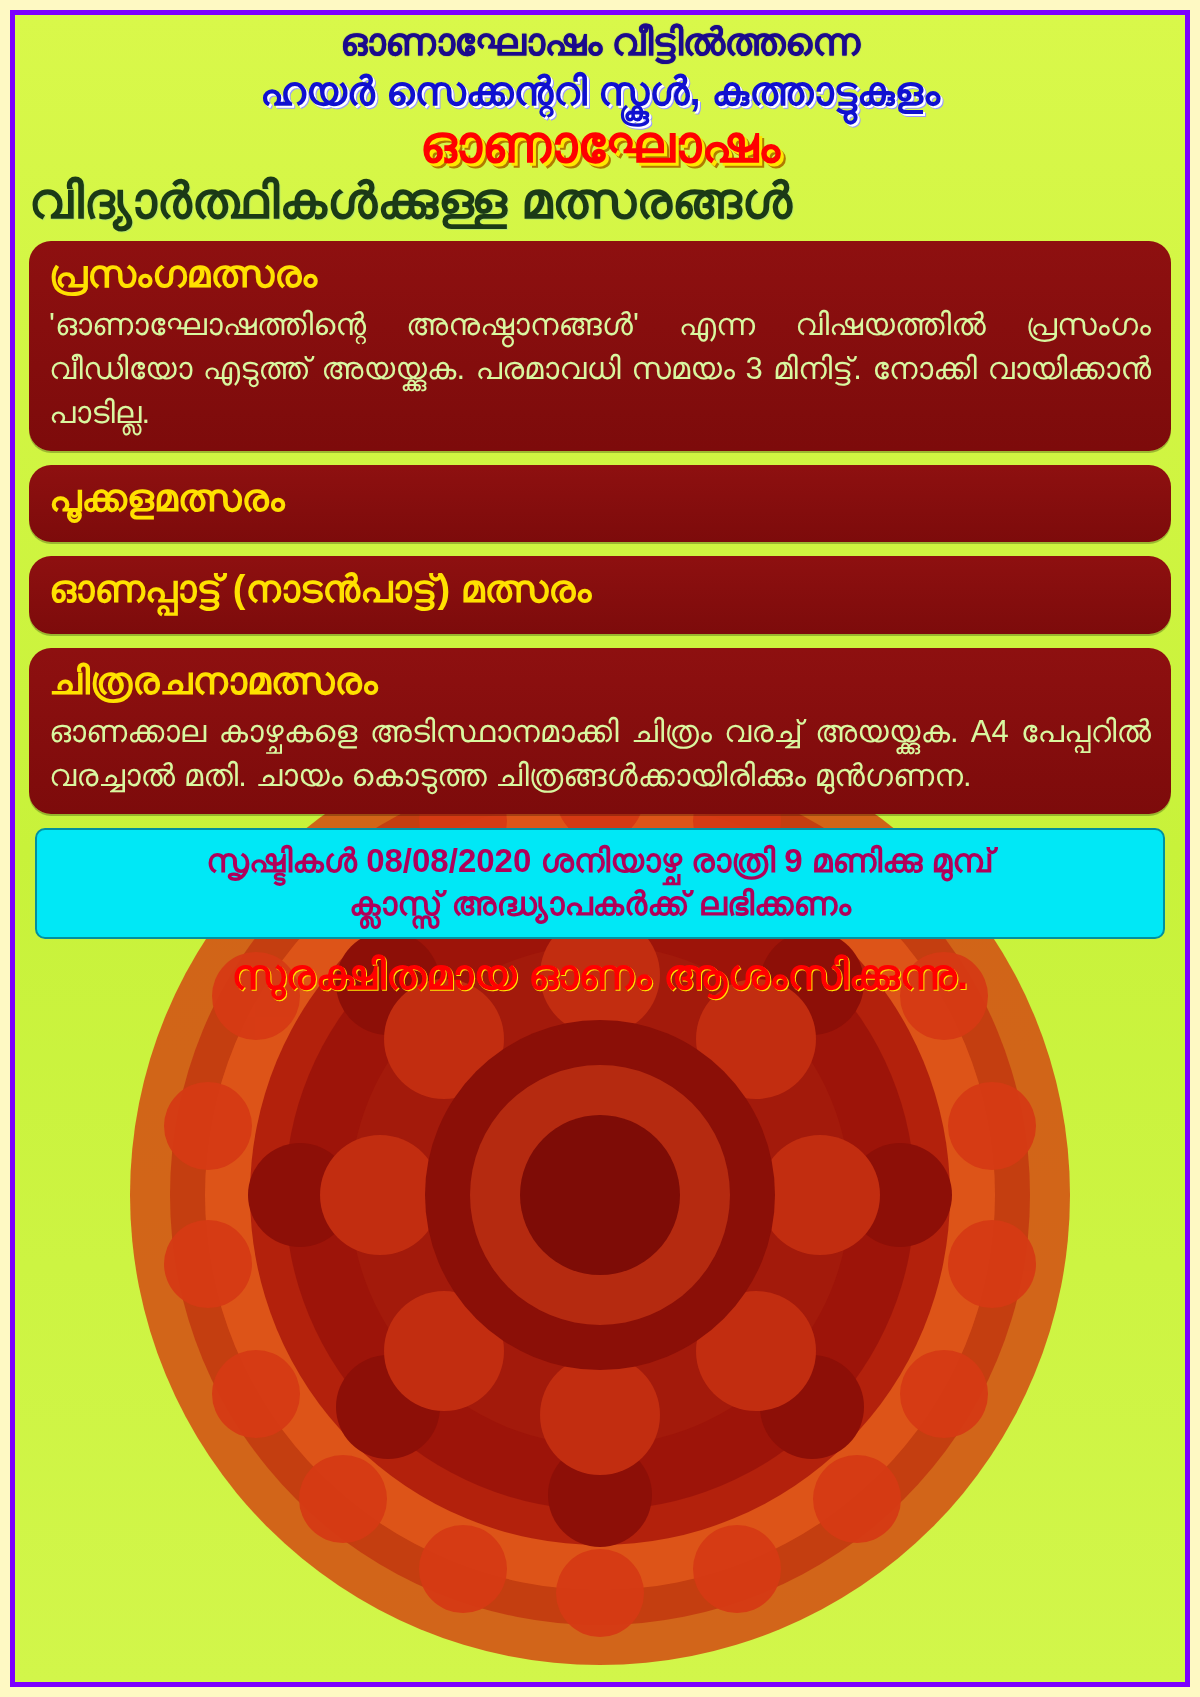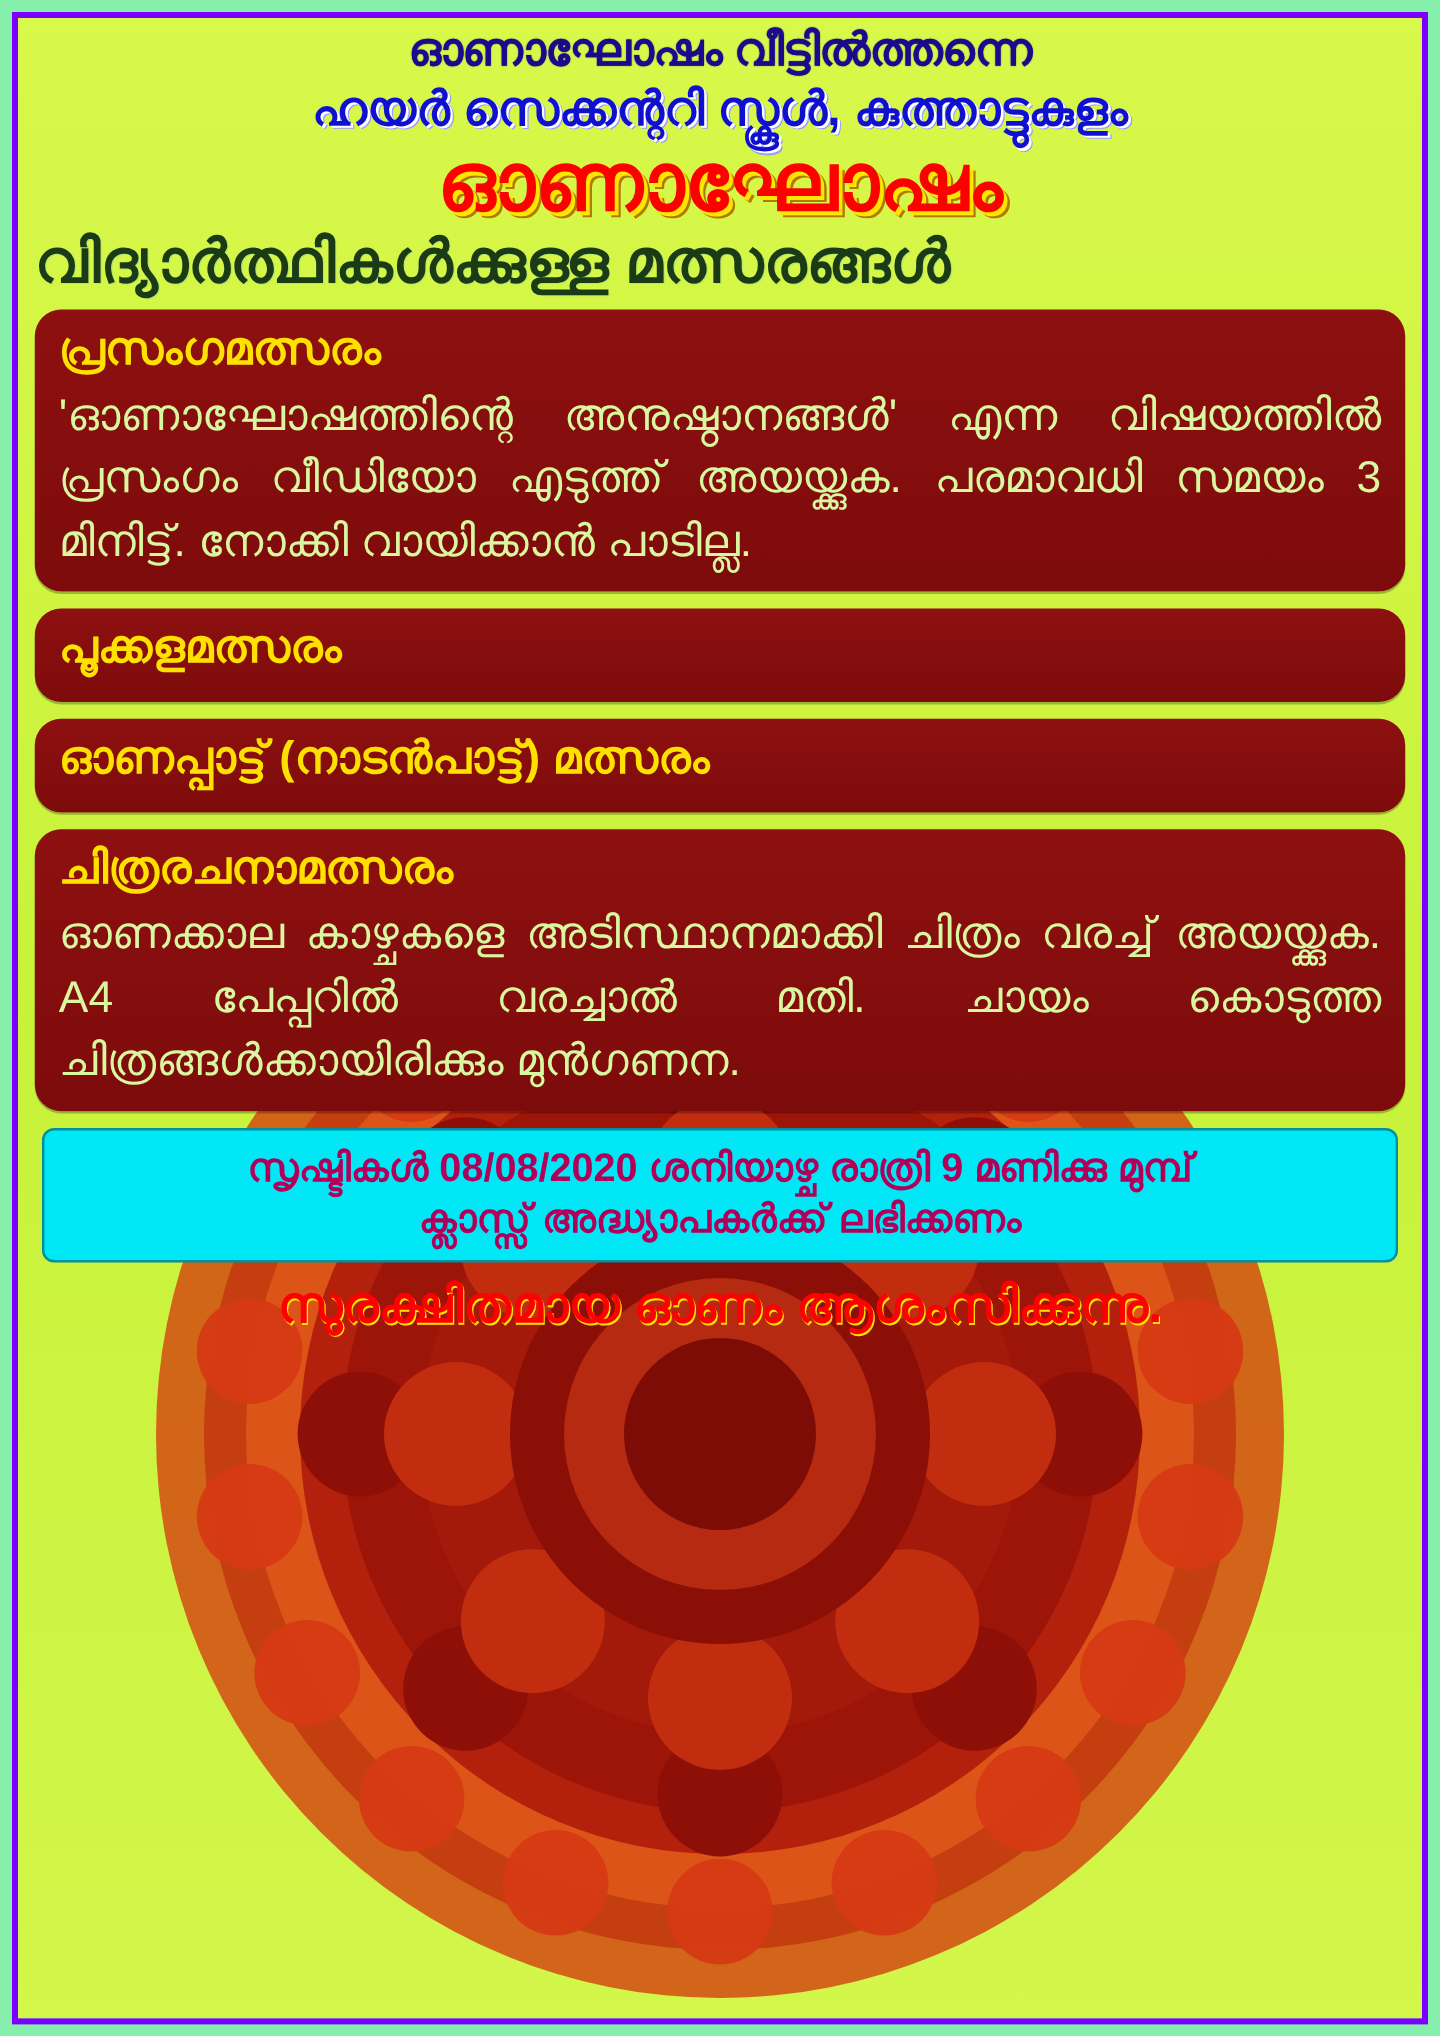--- a/index.html
+++ b/index.html
@@ -8,21 +8,21 @@
     background: #ffffff;
   }
   body {
     font-family: "Liberation Sans", sans-serif;
   }
   .poster {
     position: relative;
     width: 1200px;
     height: 1697px;
     box-sizing: border-box;
-    background: #86efac;
+    background: #fef9c3;
     padding: 10px;
     overflow: hidden;
   }
   .poster-inner {
     position: relative;
     width: 100%;
     height: 100%;
     box-sizing: border-box;
     border: 5px solid #7b00ff;
     background: #cdf53f;
@@ -61,21 +61,21 @@
     font-weight: bold;
     font-size: 40px;
     line-height: 1.12;
     margin-top: 6px;
     text-shadow: 2px 2px 0 #ffffff, 3px 3px 0 #9b9bff;
   }
   .hdr-line3 {
     text-align: center;
     color: #ff0000;
     font-weight: bold;
-    font-size: 68px;
+    font-size: 52px;
     line-height: 1.08;
     margin-top: 2px;
     text-shadow: 3px 3px 0 #ffe600, 5px 5px 0 #b07a00;
   }
   .hdr-line4 {
     text-align: left;
     color: #1b3a16;
     font-weight: bold;
     font-size: 50px;
     line-height: 1.1;
@@ -94,21 +94,21 @@
   }
   .card-title {
     color: #ffe100;
     font-weight: bold;
     font-size: 38px;
     line-height: 1.15;
     margin-bottom: 6px;
   }
   .card-body {
     color: #d9f7a0;
-    font-size: 37px;
+    font-size: 31px;
     line-height: 1.42;
     text-align: justify;
     text-align-last: left;
   }
   .note {
     background: #00e8f6;
     border: 2px solid #0090a0;
     border-radius: 10px;
     margin: 6px 6px 10px 6px;
     padding: 10px 14px 12px 14px;

